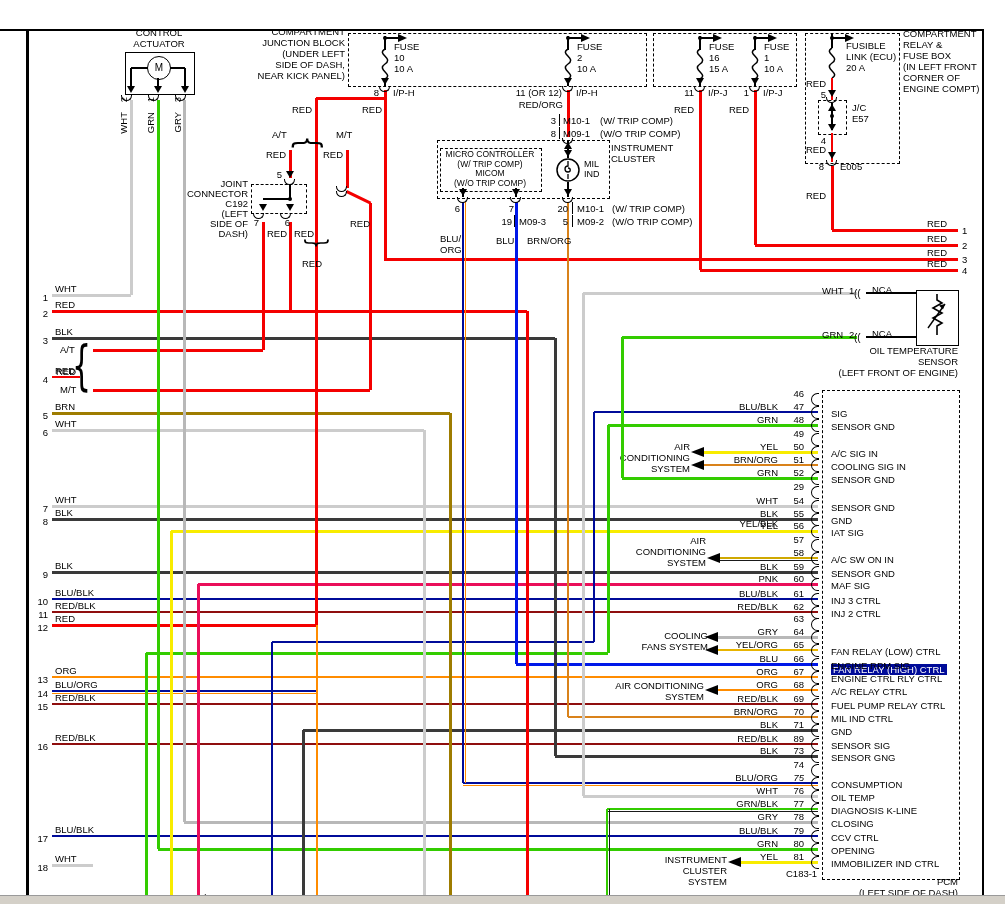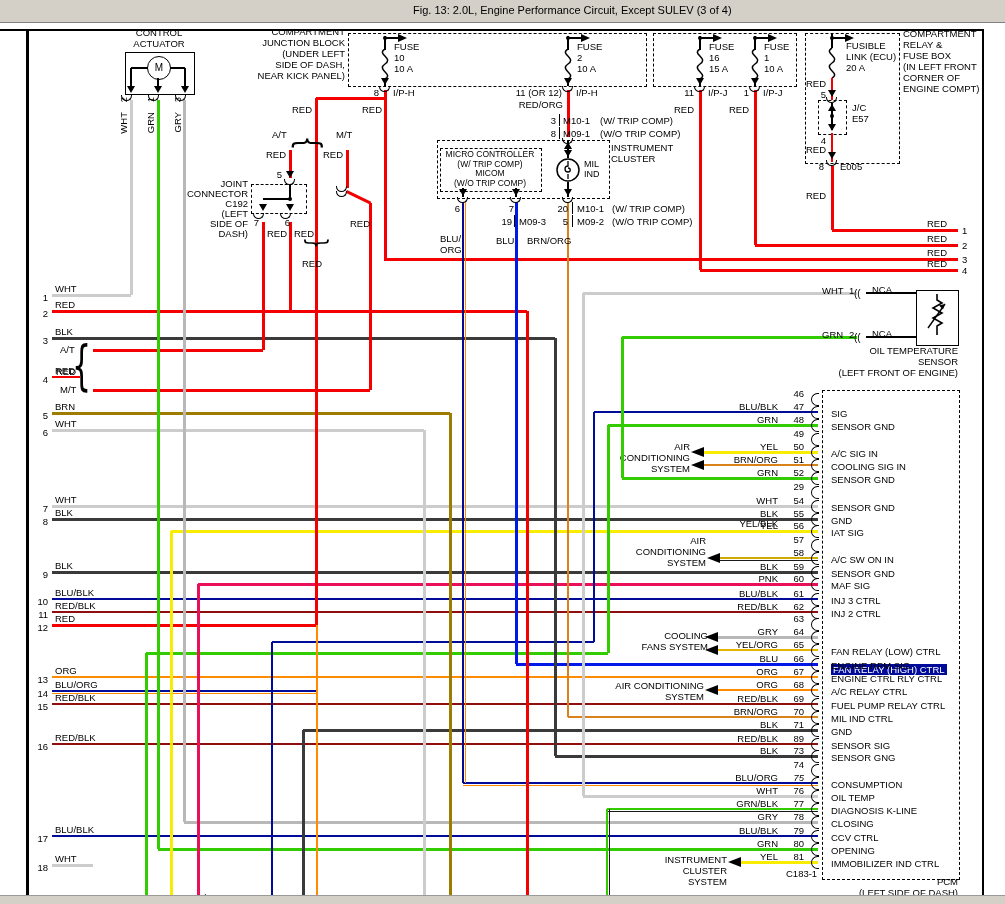--- a/index.html
+++ b/index.html
@@ -30,23 +30,20 @@
             border-bottom:1px solid #808080;}
   #titletext{position:absolute;left:413px;top:4px;font-size:11px;white-space:nowrap;}
   #bottombar{position:absolute;left:0;top:895px;width:1005px;height:9px;background:#d4d0c8;
              border-top:1px solid #9a9a9a;}
   .brace{position:absolute;font-family:"DejaVu Sans",sans-serif;color:#000;}
 </style>
 </head>
 <body>
 
 <div id="stage">
-  <div id="titlebar">
-    <div id="titletext">Fig. 13: 2.0L, Engine Performance Circuit, Except SULEV (3 of 4)</div>
-  </div>
 
   <div class="wire" style="left:0;top:29px;width:983px;height:2px;background:#000;"></div>
   <div class="wire" style="left:26px;top:29px;width:3px;height:866px;background:#000;"></div>
   <div class="wire" style="left:982px;top:29px;width:2px;height:866px;background:#000;"></div>
 
   <div class="lbl c" style="left:120px;top:27px;width:78px;">CONTROL
 ACTUATOR</div>
   <div class="lbl r" style="left:240px;top:26px;width:105px;">COMPARTMENT
 JUNCTION BLOCK
 (UNDER LEFT

